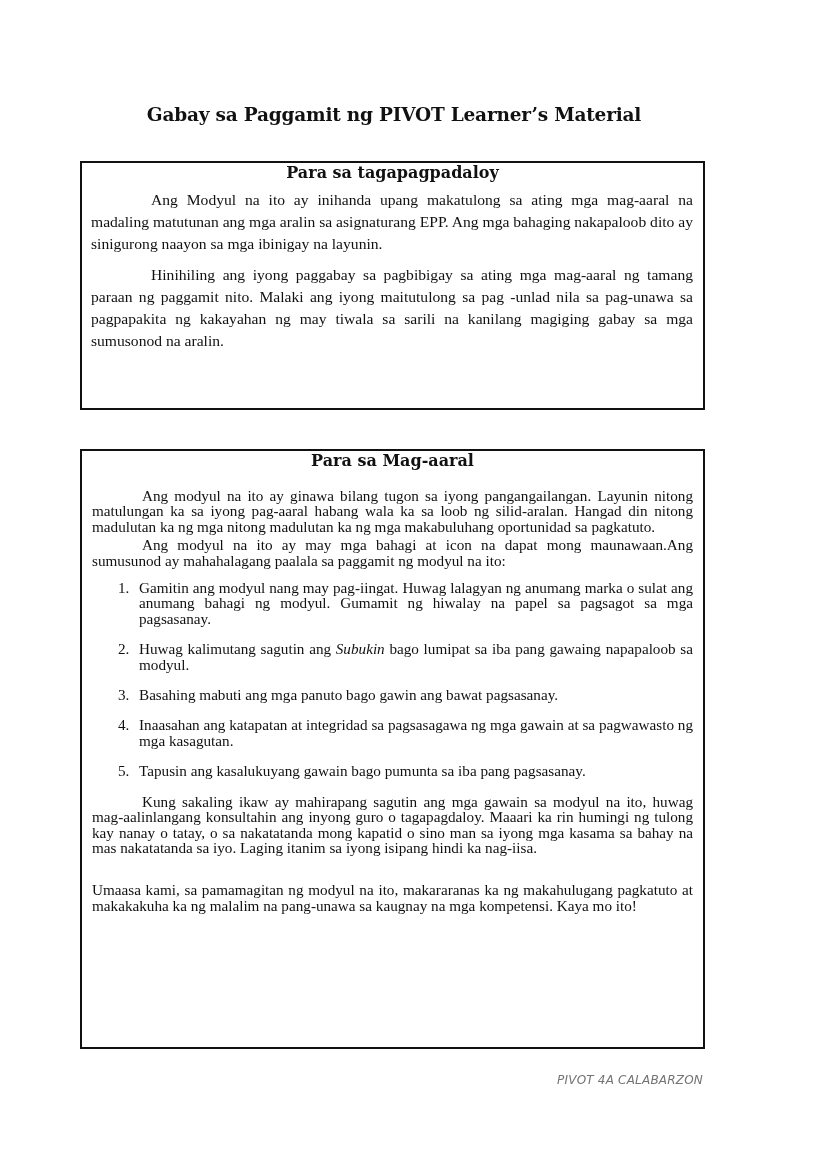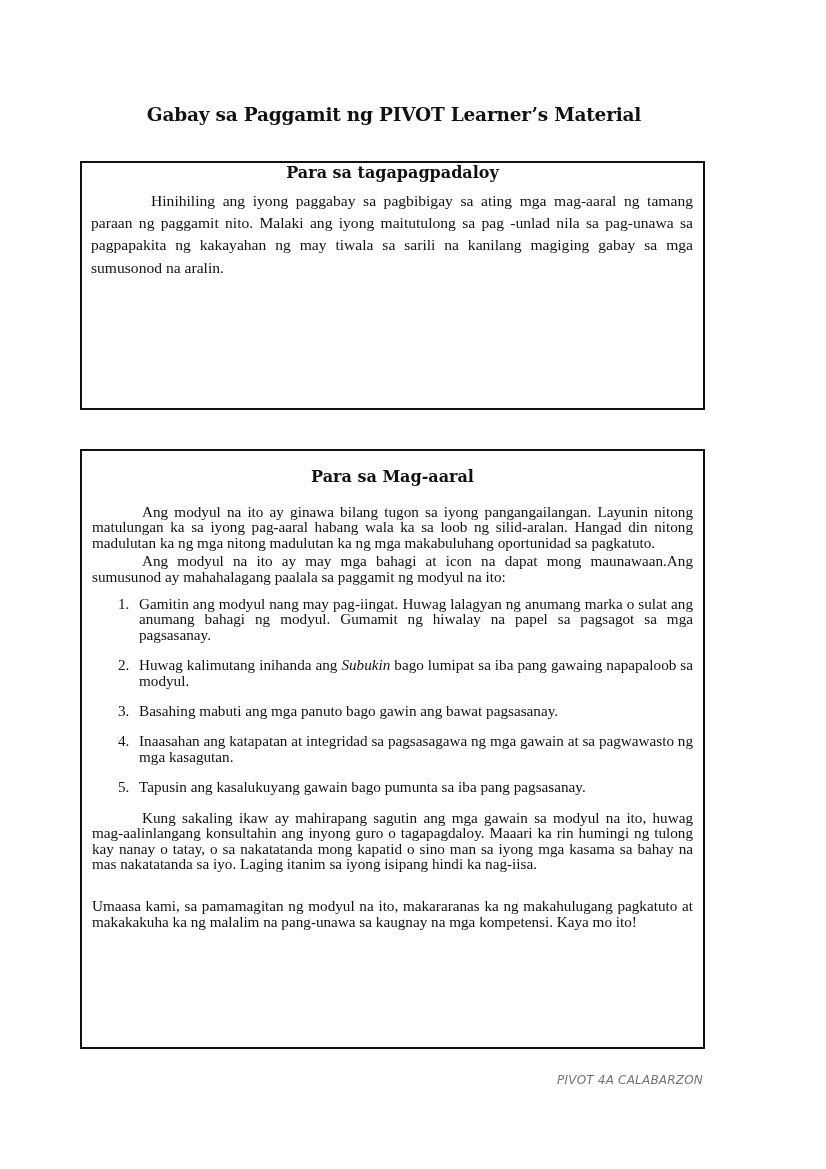--- a/index.html
+++ b/index.html
@@ -16,21 +16,21 @@
       position: absolute; left: 80px; width: 621px;
       border: 2px solid #111; box-sizing: content-box;
     }
     #box1 { top: 161px; height: 245px; }
     #box2 { top: 449px; height: 596px; }
     .box-title {
       text-align: center; font-weight: bold; font-size: 16px;
       font-family: "DejaVu Serif", serif;
     }
     #box1 .box-title { margin-top: 0; }
-    #box2 .box-title { margin-top: 16px; }
+    #box2 .box-title { }
 
     .p1 {
       font-family: "Liberation Serif", serif; font-size: 15.6px; line-height: 22.2px;
       text-align: justify; margin: 0 10px 0 9px; text-indent: 60px;
     }
     #box1 .p1.first { margin-top: 7px; }
     #box1 .p1.second { margin-top: 8px; }
 
     .p2 {
       font-family: "Liberation Serif", serif; font-size: 15.2px; line-height: 15.4px;
@@ -55,30 +55,31 @@
       letter-spacing: 0.2px; color: #737373;
     }
   </style>
 </head>
 <body>
 
 <div class="page-title">Gabay sa Paggamit ng PIVOT Learner’s Material</div>
 
 <div class="box" id="box1">
   <div class="box-title">Para sa tagapagpadaloy</div>
+  <p class="p1 first">Ang Modyul na ito ay inihanda upang makatulong sa ating mga mag-aaral na madaling matutunan ang mga aralin sa asignaturang EPP. Ang mga bahaging  nakapaloob dito ay sinigurong naayon sa mga ibinigay na layunin.</p>
   <p class="p1 second">Hinihiling ang iyong paggabay sa pagbibigay sa ating mga mag-aaral ng tamang paraan ng paggamit nito. Malaki ang iyong maitutulong sa pag -unlad nila sa pag-unawa sa pagpapakita ng kakayahan ng may tiwala sa sarili na kanilang magiging gabay sa mga sumusonod na aralin.</p>
 </div>
 
 <div class="box" id="box2">
   <div class="box-title">Para sa Mag-aaral</div>
   <p class="p2 indent a">Ang modyul na ito ay ginawa bilang tugon sa iyong pangangailangan. Layunin nitong matulungan ka sa iyong pag-aaral habang wala ka sa loob ng silid-aralan. Hangad din nitong madulutan ka ng mga nitong madulutan ka ng mga makabuluhang oportunidad sa pagkatuto.</p>
   <p class="p2 indent b">Ang modyul na ito ay may mga bahagi at icon na dapat mong maunawaan.Ang sumusunod ay mahahalagang paalala sa paggamit ng modyul na ito:</p>
   <ol class="list">
     <li><span class="num">1.</span><span>Gamitin ang modyul nang may pag-iingat. Huwag lalagyan ng anumang marka o sulat ang anumang bahagi ng modyul. Gumamit ng hiwalay na papel sa pagsagot sa mga pagsasanay.</span></li>
-    <li><span class="num">2.</span><span>Huwag kalimutang inihanda ang </span><span class="it">Subukin</span><span> bago  lumipat sa iba pang gawaing napapaloob sa modyul.</span></li>
+    <li><span class="num">2.</span><span>Huwag kalimutang sagutin ang </span><span class="it">Subukin</span><span> bago  lumipat sa iba pang gawaing napapaloob sa modyul.</span></li>
     <li><span class="num">3.</span><span>Basahing mabuti ang mga panuto bago gawin ang bawat pagsasanay.</span></li>
     <li><span class="num">4.</span><span>Inaasahan ang katapatan at integridad sa pagsasagawa ng mga gawain at sa pagwawasto ng mga kasagutan.</span></li>
     <li><span class="num">5.</span><span>Tapusin ang kasalukuyang gawain bago pumunta sa iba pang pagsasanay.</span></li>
   </ol>
   <p class="p2 indent c">Kung sakaling ikaw ay mahirapang sagutin ang mga gawain sa modyul na ito, huwag mag-aalinlangang konsultahin ang inyong guro o tagapagdaloy. Maaari ka rin humingi ng tulong kay nanay o tatay, o sa nakatatanda mong kapatid o sino man sa iyong mga kasama sa bahay na mas nakatatanda sa iyo. Laging itanim sa iyong isipang hindi ka nag-iisa.</p>
   <p class="p2 d">Umaasa kami, sa pamamagitan ng modyul na ito, makararanas ka ng makahulugang pagkatuto at makakakuha ka ng malalim na pang-unawa sa kaugnay na mga kompetensi. Kaya mo ito!</p>
 </div>
 
 <div class="footer">PIVOT 4A CALABARZON</div>
 

